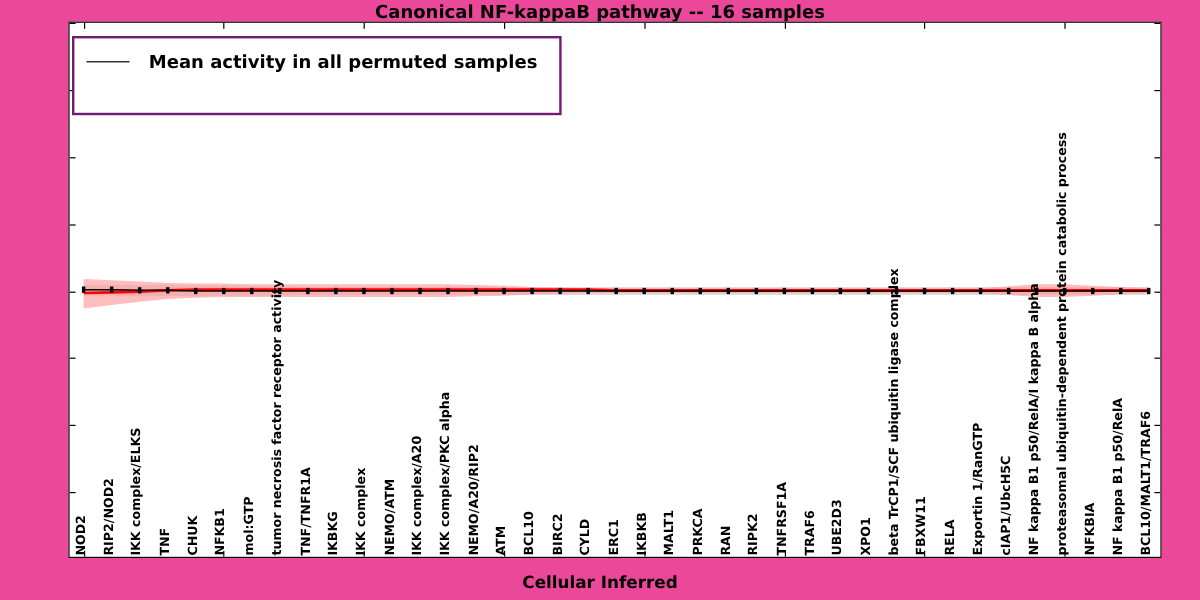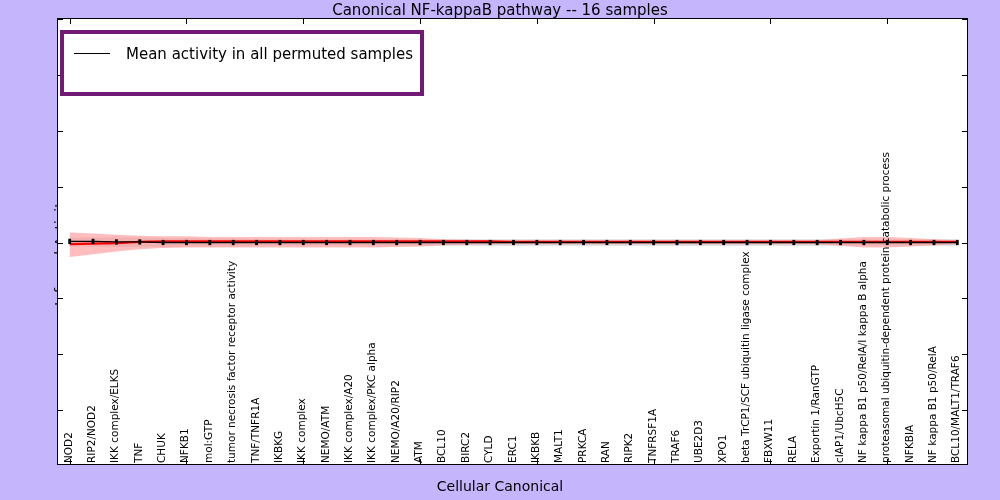--- a/index.html
+++ b/index.html
@@ -1,17 +1,17 @@
 <!DOCTYPE html>
 <html><head>
 <meta charset="utf-8">
 <style>
   html,body{margin:0;padding:0;background:#ffffff;}
   body{width:1000px;height:500px;font-family:"DejaVu Sans",sans-serif;overflow:hidden;}
-  #fig{position:relative;width:1000px;height:500px;background:#c4b5fd;}
+  #fig{position:relative;width:1000px;height:500px;background:#ec4899;font-weight:bold;}
 
   #title{position:absolute;left:0;top:0;width:1000px;text-align:center;
          font-size:15px;color:#000;line-height:18px;padding-top:1px;}
 
   
   #plot{position:absolute;left:57px;top:18px;width:911px;height:447px;
         border:1px solid #000;box-sizing:border-box;background:#fff;overflow:hidden;}
   .ytick-mark{position:absolute;left:0;width:5px;height:1px;background:#000;}
   .ytick-mark.r{left:auto;right:0;}
 
@@ -22,38 +22,38 @@
           transform-origin:center;font-size:14px;color:#000;white-space:nowrap;}
   #xlabel{position:absolute;left:0;top:478px;width:1000px;text-align:center;
           font-size:14px;color:#000;}
 
   
   #xticklabels{position:absolute;left:57px;top:18px;width:911px;height:447px;}
   .xcat{position:absolute;bottom:2px;font-size:10.5px;color:#000;white-space:nowrap;
         transform-origin:left bottom;transform:rotate(-90deg);line-height:10px;}
 
   
-  #legend{position:absolute;left:60px;top:30px;width:364px;height:66px;
-          border:4px solid #701a75;background:#fff;box-sizing:border-box;padding:6px 0 0 10px;}
+  #legend{position:absolute;left:60px;top:30px;width:408px;height:66px;
+          border:2px solid #701a75;background:#fff;box-sizing:border-box;padding:6px 0 0 10px;}
   .legend-row{display:flex;align-items:center;height:27px;}
   .legend-line{width:36px;height:0;border-top:1.6px solid #000;margin-right:16px;}
   .legend-line.red{border-top-color:#ff0000;}
   .legend-text{font-size:15px;color:#000;white-space:nowrap;}
 
   svg.series{position:absolute;left:0;top:0;width:911px;height:447px;}
 </style>
 </head>
 <body>
 
 <div id="fig">
 
   <div id="title">Canonical NF-kappaB pathway -- 16 samples</div>
 
   <div id="ylabel">Inferred Activity</div>
-  <div id="xlabel">Cellular Canonical</div>
+  <div id="xlabel">Cellular Inferred</div>
 
   <div id="plot">
     <svg class="series" id="series-svg" viewBox="0 0 911 447" preserveAspectRatio="none">
         <polygon points="11.68,218.47 35.04,218.47 58.40,218.47 81.76,218.47 105.12,219.03 128.47,219.03 151.83,219.59 175.19,219.59 198.55,220.15 221.91,220.15 245.27,220.15 268.63,220.15 291.99,220.15 315.35,220.15 338.71,220.15 362.06,220.15 385.42,220.15 408.78,220.15 432.14,220.15 455.50,220.15 478.86,220.15 502.22,220.15 525.58,220.15 548.94,220.15 572.29,220.15 595.65,220.15 619.01,220.15 642.37,220.15 665.73,220.15 689.09,220.15 712.45,220.15 735.81,220.15 759.17,220.15 782.53,220.15 805.88,220.15 829.24,220.15 852.60,220.15 875.96,220.15 899.32,220.15 899.32,226.85 875.96,226.85 852.60,226.85 829.24,226.85 805.88,226.85 782.53,226.85 759.17,226.85 735.81,226.85 712.45,226.85 689.09,226.85 665.73,226.85 642.37,226.85 619.01,226.85 595.65,226.85 572.29,226.85 548.94,226.85 525.58,226.85 502.22,226.85 478.86,226.85 455.50,226.85 432.14,226.85 408.78,226.85 385.42,226.85 362.06,226.85 338.71,226.85 315.35,226.85 291.99,226.85 268.63,226.85 245.27,226.85 221.91,226.85 198.55,226.85 175.19,227.41 151.83,227.41 128.47,227.41 105.12,227.97 81.76,227.97 58.40,227.97 35.04,227.41 11.68,227.41" fill="#c8c8c8" fill-opacity="0.65" stroke="none"></polygon>
         <polygon points="11.68,213.44 35.04,214.56 58.40,215.68 81.76,216.79 105.12,217.35 128.47,217.35 151.83,217.91 175.19,217.91 198.55,217.91 221.91,217.91 245.27,217.91 268.63,217.91 291.99,217.91 315.35,217.91 338.71,218.47 362.06,219.03 385.42,220.15 408.78,220.71 432.14,221.26 455.50,221.26 478.86,221.26 502.22,221.26 525.58,221.26 548.94,221.26 572.29,221.26 595.65,221.26 619.01,221.26 642.37,221.26 665.73,221.26 689.09,221.26 712.45,221.26 735.81,221.26 759.17,221.26 782.53,219.59 805.88,217.91 829.24,217.91 852.60,219.03 875.96,220.15 899.32,221.26 899.32,225.18 875.96,226.29 852.60,227.41 829.24,228.53 805.88,228.53 782.53,226.85 759.17,225.18 735.81,225.18 712.45,225.18 689.09,225.18 665.73,225.18 642.37,225.18 619.01,225.18 595.65,225.18 572.29,225.18 548.94,225.18 525.58,225.18 502.22,225.18 478.86,225.18 455.50,225.18 432.14,225.18 408.78,225.74 385.42,226.29 362.06,227.41 338.71,227.97 315.35,228.53 291.99,228.53 268.63,228.53 245.27,228.53 221.91,228.53 198.55,228.53 175.19,228.53 151.83,228.53 128.47,228.53 105.12,229.09 81.76,230.21 58.40,232.44 35.04,235.23 11.68,238.03" fill="#ff9999" fill-opacity="0.65" stroke="none"></polygon>
         <polyline points="11.68,225.18 35.04,224.62 58.40,224.06 81.76,222.94 105.12,222.38 128.47,222.38 151.83,222.38 175.19,222.38 198.55,222.38 221.91,222.38 245.27,222.38 268.63,222.38 291.99,222.38 315.35,222.38 338.71,222.38 362.06,222.38 385.42,222.38 408.78,222.38 432.14,222.38 455.50,222.94 478.86,222.94 502.22,222.94 525.58,222.94 548.94,222.94 572.29,222.94 595.65,222.94 619.01,222.94 642.37,222.94 665.73,222.94 689.09,222.94 712.45,222.94 735.81,222.94 759.17,222.94 782.53,222.94 805.88,222.94 829.24,222.94 852.60,222.94 875.96,222.94 899.32,222.94" fill="none" stroke="#ff0000" stroke-width="2.2"></polyline>
         <polyline points="11.68,222.38 35.04,222.38 58.40,222.94 81.76,222.94 105.12,223.50 128.47,223.50 151.83,223.50 175.19,223.50 198.55,223.50 221.91,223.50 245.27,223.50 268.63,223.50 291.99,223.50 315.35,223.50 338.71,223.50 362.06,223.50 385.42,223.50 408.78,223.50 432.14,223.50 455.50,223.50 478.86,223.50 502.22,223.50 525.58,223.50 548.94,223.50 572.29,223.50 595.65,223.50 619.01,223.50 642.37,223.50 665.73,223.50 689.09,223.50 712.45,223.50 735.81,223.50 759.17,223.50 782.53,223.50 805.88,223.50 829.24,223.50 852.60,223.50 875.96,223.50 899.32,223.50" fill="none" stroke="#000000" stroke-width="1.3"></polyline>
         <rect x="10.28" y="219.78" width="2.8" height="5.2" fill="#000000"></rect>
         <rect x="33.64" y="219.78" width="2.8" height="5.2" fill="#000000"></rect>
         <rect x="57.00" y="220.34" width="2.8" height="5.2" fill="#000000"></rect>

